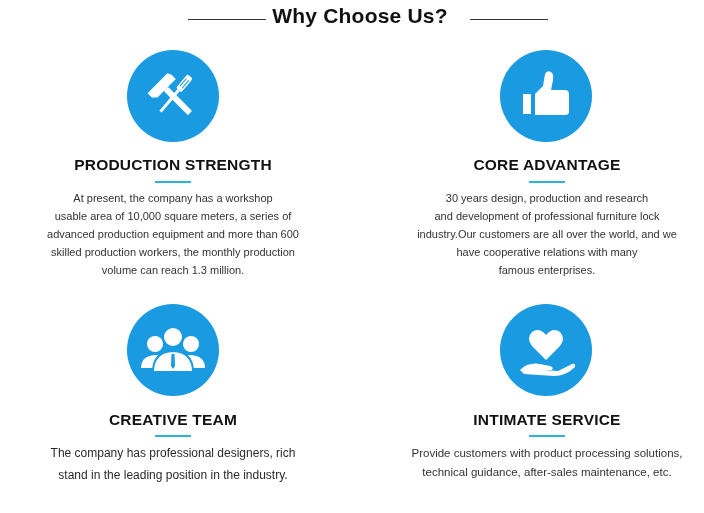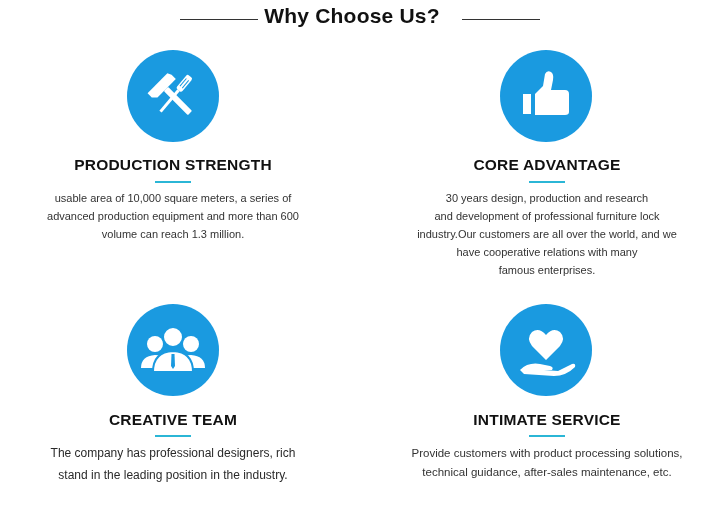--- a/index.html
+++ b/index.html
@@ -1,17 +1,17 @@
 <!DOCTYPE html>
 <html><head>
 <meta charset="utf-8">
 <style>
   html, body { margin:0; padding:0; }
   body { width:704px; height:513px; background:#ffffff; position:relative; overflow:hidden; font-family:"Liberation Sans", sans-serif; }
-  .title-row { position:absolute; top:0; left:0; width:655px; height:40px; }
+  .title-row { position:absolute; top:0; left:8px; width:655px; height:40px; }
   .title-line { position:absolute; top:19px; height:1px; background:#333; }
   .title-text { position:absolute; top:4px; left:0; width:704px; text-align:center; font-weight:bold; font-size:21px; color:#111; letter-spacing:0.2px; }
   .title-text span { background:#fff; padding:0 4px; }
   .icon-circle { position:absolute; width:92px; height:92px; border-radius:50%; background:#1a9ae0; }
   .icon-circle svg { position:absolute; left:0; top:0; width:92px; height:92px; }
   .heading { position:absolute; width:340px; text-align:center; font-weight:bold; font-size:15.5px; color:#111; letter-spacing:0.2px; }
   .accent { position:absolute; width:36px; height:2px; background:#2bb6d6; }
   .desc { position:absolute; text-align:center; color:#333; font-size:11px; line-height:18px; }
   .desc.big { font-size:12px; line-height:22px; color:#2a2a2a; }
   .desc div { white-space:nowrap; }
@@ -38,22 +38,24 @@
 
       <g transform="rotate(-45 46 46)">
         <rect x="43" y="36" width="6" height="34" rx="1" fill="#fff"></rect>
         <path d="M30 26 L58 26 L60 30 L60 36 L34 36 L30 32 Z" fill="#fff"></path>
       </g>
     </svg>
   </div>
   <div class="heading" style="left:3px;top:156px;">PRODUCTION STRENGTH</div>
   <div class="accent" style="left:155px;top:181px;"></div>
   <div class="desc" style="left:3px;top:189px;width:340px;">
+    <div>At present, the company has a workshop</div>
     <div>usable area of 10,000 square meters, a series of</div>
     <div>advanced production equipment and more than 600</div>
+    <div>skilled production workers, the monthly production</div>
     <div>volume can reach 1.3 million.</div>
   </div>
 </div>
 
 <div>
   <div class="icon-circle" style="left:500px;top:50px;">
     <svg viewBox="0 0 92 92">
       <rect x="23" y="44" width="8" height="20" fill="#fff"></rect>
       <path d="M35 44 L43 36 L45 24 Q47 20 51 22 Q54 24 53 30 L51 40 L65 40 Q69 40 69 44 L69 62 Q69 65 65 65 L35 65 Z" fill="#fff"></path>
     </svg>

